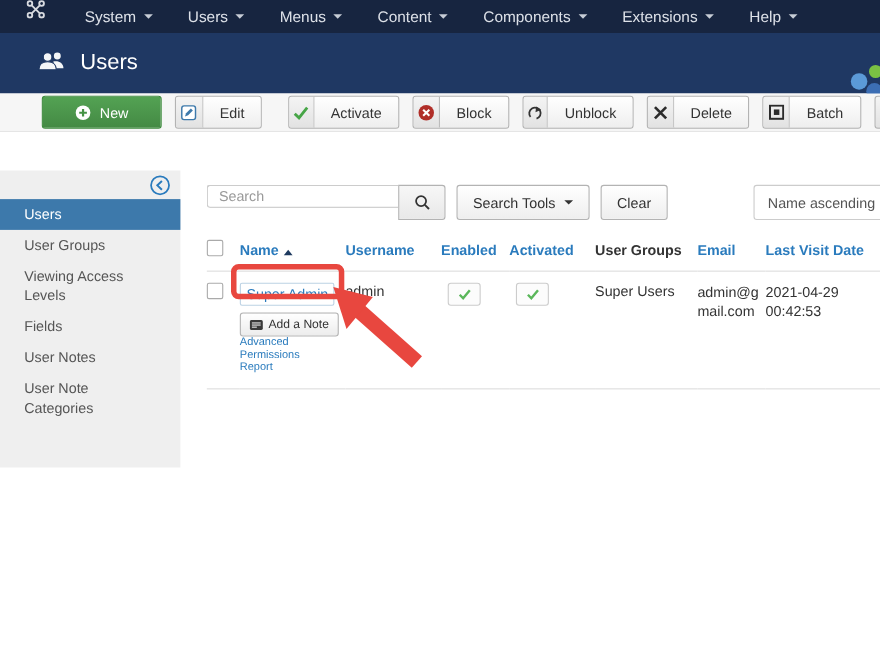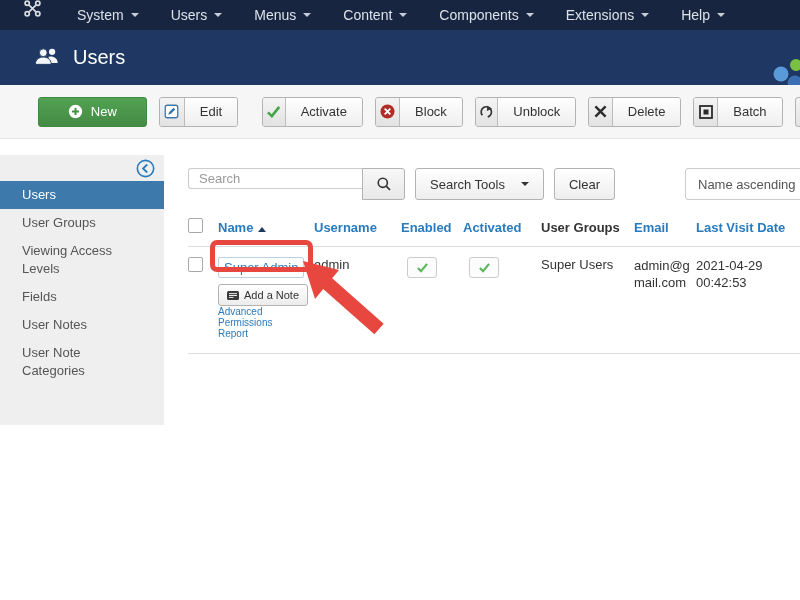--- a/index.html
+++ b/index.html
@@ -24,21 +24,21 @@
   }
   
   .appheader {
     position:absolute; top:30px; left:0; right:0; height:55px; background:#1f3863;
     display:flex; align-items:center; padding-left:34px; gap:13px;
   }
   .appheader .title { color:#fff; font-size:20px; font-weight:400; }
   .jlogo { position:absolute; top:28px; right:-12px; }
   
   .toolbar {
-    position:absolute; top:85px; left:0; right:0; height:54px; background:#f6f6f6;
+    position:absolute; top:85px; left:0; right:0; height:35px; background:#f6f6f6;
     border-bottom:1px solid #e5e5e5; display:flex; align-items:center; padding-left:38px; gap:12px;
   }
   .btn-new {
     width:122px; height:30px; border:1px solid #3d8b3d; border-radius:3px;
     background:linear-gradient(#53a253,#448a44); color:#fff; font-size:13px;
     display:flex; align-items:center; justify-content:center; gap:8px; cursor:pointer;
   }
   .btn { display:flex; height:30px; border:1px solid #b3b3b3; border-radius:3px; overflow:hidden; cursor:pointer; }
   .btn:nth-of-type(2){ margin-left:12px; }
   .btn-icon {
@@ -70,21 +70,21 @@
     font-family:"Liberation Sans", sans-serif; outline:none;
   }
   .search-input::placeholder { color:#9a9a9a; }
   .search-btn {
     width:43px; height:32px; border:1px solid #b3b3b3; border-radius:0 3px 3px 0;
     background:linear-gradient(#f7f7f7,#e8e8e8); display:flex; align-items:center; justify-content:center; cursor:pointer;
   }
   .btn-plain {
     height:32px; margin-left:10px; border:1px solid #b3b3b3; border-radius:3px;
     background:linear-gradient(#ffffff,#eeeeee); padding:0 14px; font-size:13px; color:#333;
-    display:flex; align-items:center; gap:16px; cursor:pointer;
+    display:flex; align-items:center; gap:8px; cursor:pointer;
   }
   .caret-dark {
     width:0; height:0; border-left:4px solid transparent; border-right:4px solid transparent;
     border-top:4px solid #333; display:inline-block;
   }
   .sort-select {
     position:absolute; left:497px; top:0; width:138px; height:32px;
     border:1px solid #ccc; border-radius:3px; background:#fff; font-size:13px; color:#555;
     display:flex; align-items:center; padding:0 12px; cursor:pointer;
   }

